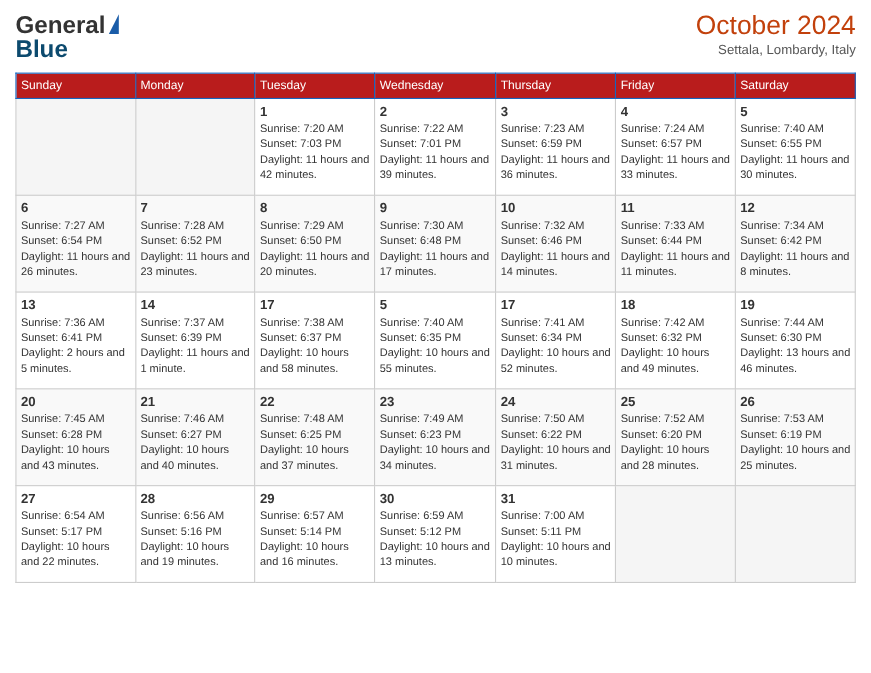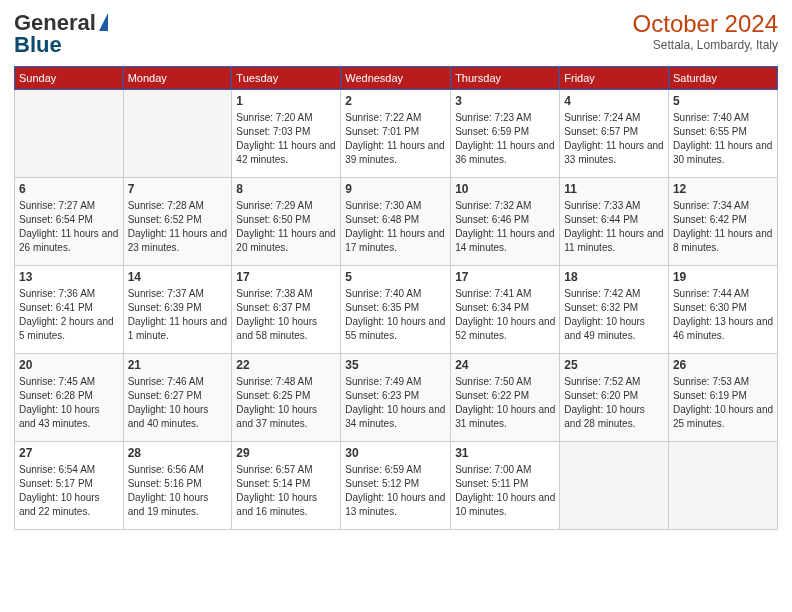--- a/index.html
+++ b/index.html
@@ -294,21 +294,21 @@
           </td>
           <td>
             <span class="day-num">22</span>
             <div class="day-info">
               <div>Sunrise: 7:48 AM</div>
               <div>Sunset: 6:25 PM</div>
               <div>Daylight: 10 hours and 37 minutes.</div>
             </div>
           </td>
           <td>
-            <span class="day-num">35</span>
+            <span class="day-num">23</span>
             <div class="day-info">
               <div>Sunrise: 7:49 AM</div>
               <div>Sunset: 6:23 PM</div>
               <div>Daylight: 10 hours and 34 minutes.</div>
             </div>
           </td>
           <td>
             <span class="day-num">24</span>
             <div class="day-info">
               <div>Sunrise: 7:50 AM</div>

